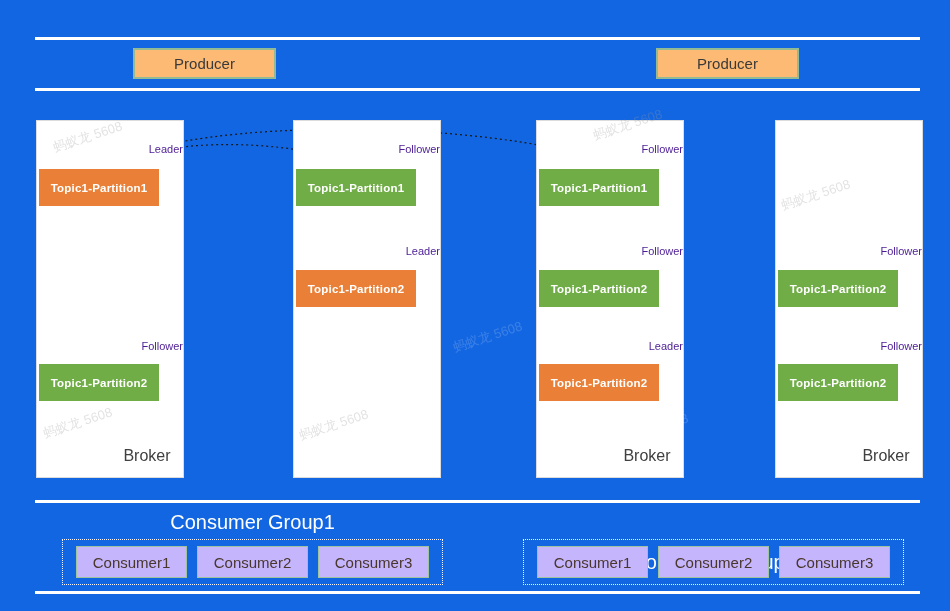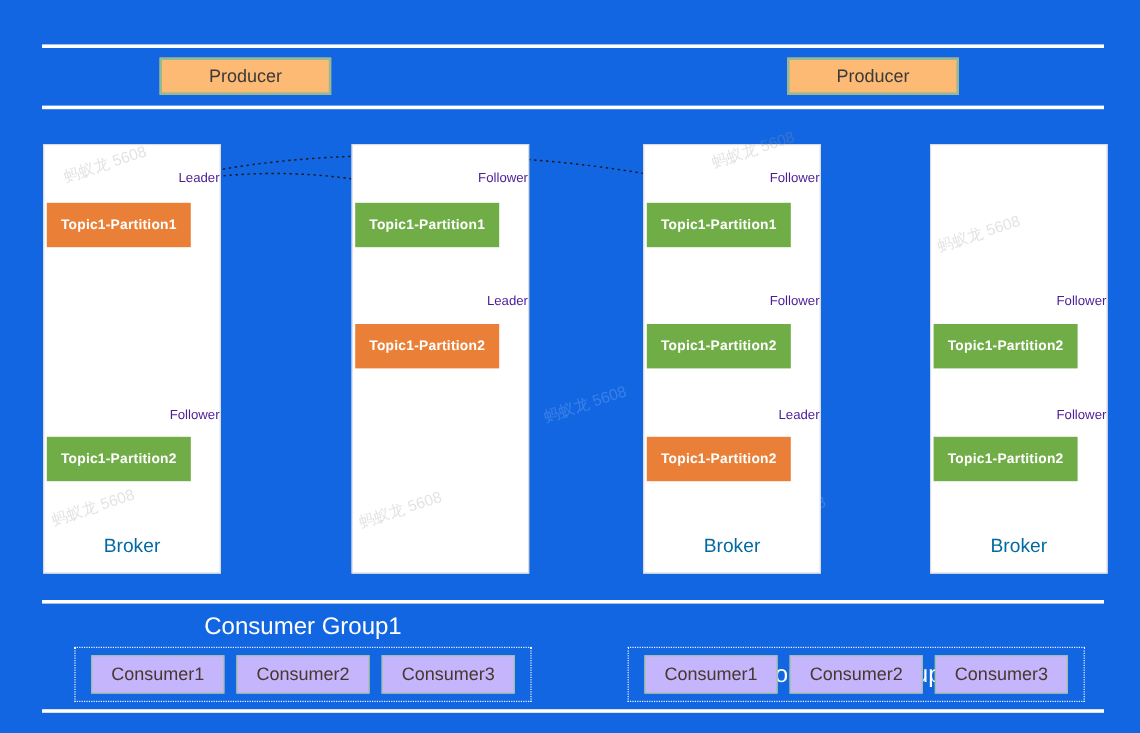--- a/index.html
+++ b/index.html
@@ -27,21 +27,21 @@
   }
   .partition{
     position:absolute;left:2px;width:120px;height:37px;
     display:flex;align-items:center;justify-content:center;
     color:#ffffff;font-weight:bold;font-size:11.5px;letter-spacing:.2px;
   }
   .partition.leader{background:#ea8038;}
   .partition.follower{background:#70ad47;}
   .broker-name{
     position:absolute;left:0;top:321px;width:100%;height:28px;line-height:28px;
-    text-align:center;font-size:16px;color:#0369a1;
+    text-align:center;font-size:16px;color:#404040;padding-left:37px;
   }
   #arrows{position:absolute;left:0;top:0;pointer-events:none;}
   .dasharrow{fill:none;stroke:#1a1a1a;stroke-width:1.2;stroke-dasharray:2 3;}
   .group-title{
     position:absolute;top:507px;width:381px;height:30px;line-height:30px;
     text-align:center;font-size:20px;color:#ffffff;
   }
   .group-frame{
     position:absolute;top:539px;width:381px;height:46px;box-sizing:border-box;
     border:1.5px dotted rgba(255,255,255,.95);

